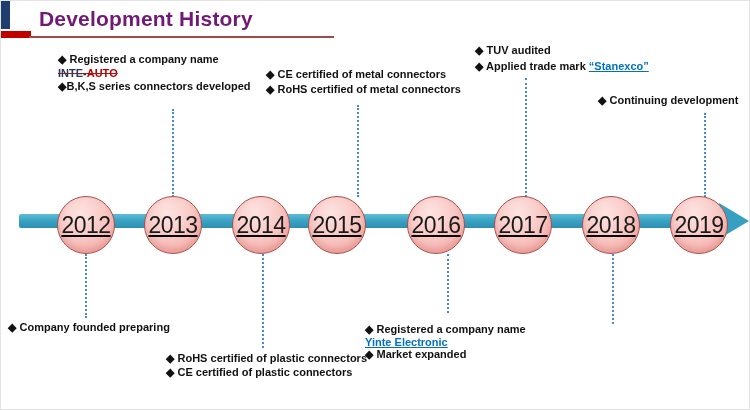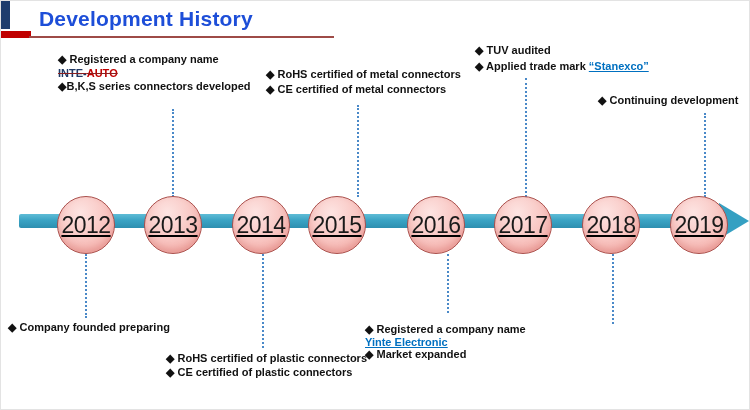--- a/index.html
+++ b/index.html
@@ -10,21 +10,21 @@
     width: 750px; height: 410px;
     background: #ffffff;
     border: 1px solid #e3e3e3;
     overflow: hidden;
   }
   
   .navy-bar { position: absolute; left: 0; top: 0; width: 9px; height: 28px; background: #1f3d6d; }
   .red-bar  { position: absolute; left: 0; top: 30px; width: 30px; height: 7px; background: #c00000; }
   .title {
     position: absolute; left: 38px; top: 6px;
-    font-size: 21px; font-weight: bold; color: #1d4ed8; letter-spacing: 0.2px;
+    font-size: 21px; font-weight: bold; color: #701a75; letter-spacing: 0.2px;
   }
   .title-underline { position: absolute; left: 28px; top: 35px; width: 305px; height: 2px; background: #9e4b47; }
 
   
   .tl-bar {
     position: absolute; left: 18px; top: 213px; width: 704px; height: 14px;
     background: linear-gradient(180deg, #5fbcd6 0%, #3aa3c4 45%, #2d8fb0 100%);
     border-radius: 2px; z-index: 2;
   }
   .tl-arrow {
@@ -101,22 +101,22 @@
   <div class="conn" style="left:446px;top:253px;height:59px"></div>
   <div class="conn" style="left:611px;top:253px;height:70px"></div>
 
   <div class="note" style="left:57px;top:52px">
     <div>◆ Registered a company name</div>
     <div class="indent brand-strike"><span class="inte">INTE-</span><span class="auto">AUTO</span></div>
     <div>◆B,K,S series connectors developed</div>
   </div>
 
   <div class="note" style="left:265px;top:66px;line-height:14.5px">
+    <div>◆ CE certified of metal connectors</div>
     <div>◆ RoHS certified of metal connectors</div>
-    <div>◆ CE certified of metal connectors</div>
   </div>
 
   <div class="note" style="left:474px;top:41px;line-height:16px">
     <div>◆ TUV audited</div>
     <div><span>◆  Applied trade mark </span><span class="blue">“Stanexco”</span></div>
   </div>
 
   <div class="note" style="left:597px;top:93px">
     <div>◆  Continuing development</div>
   </div>

